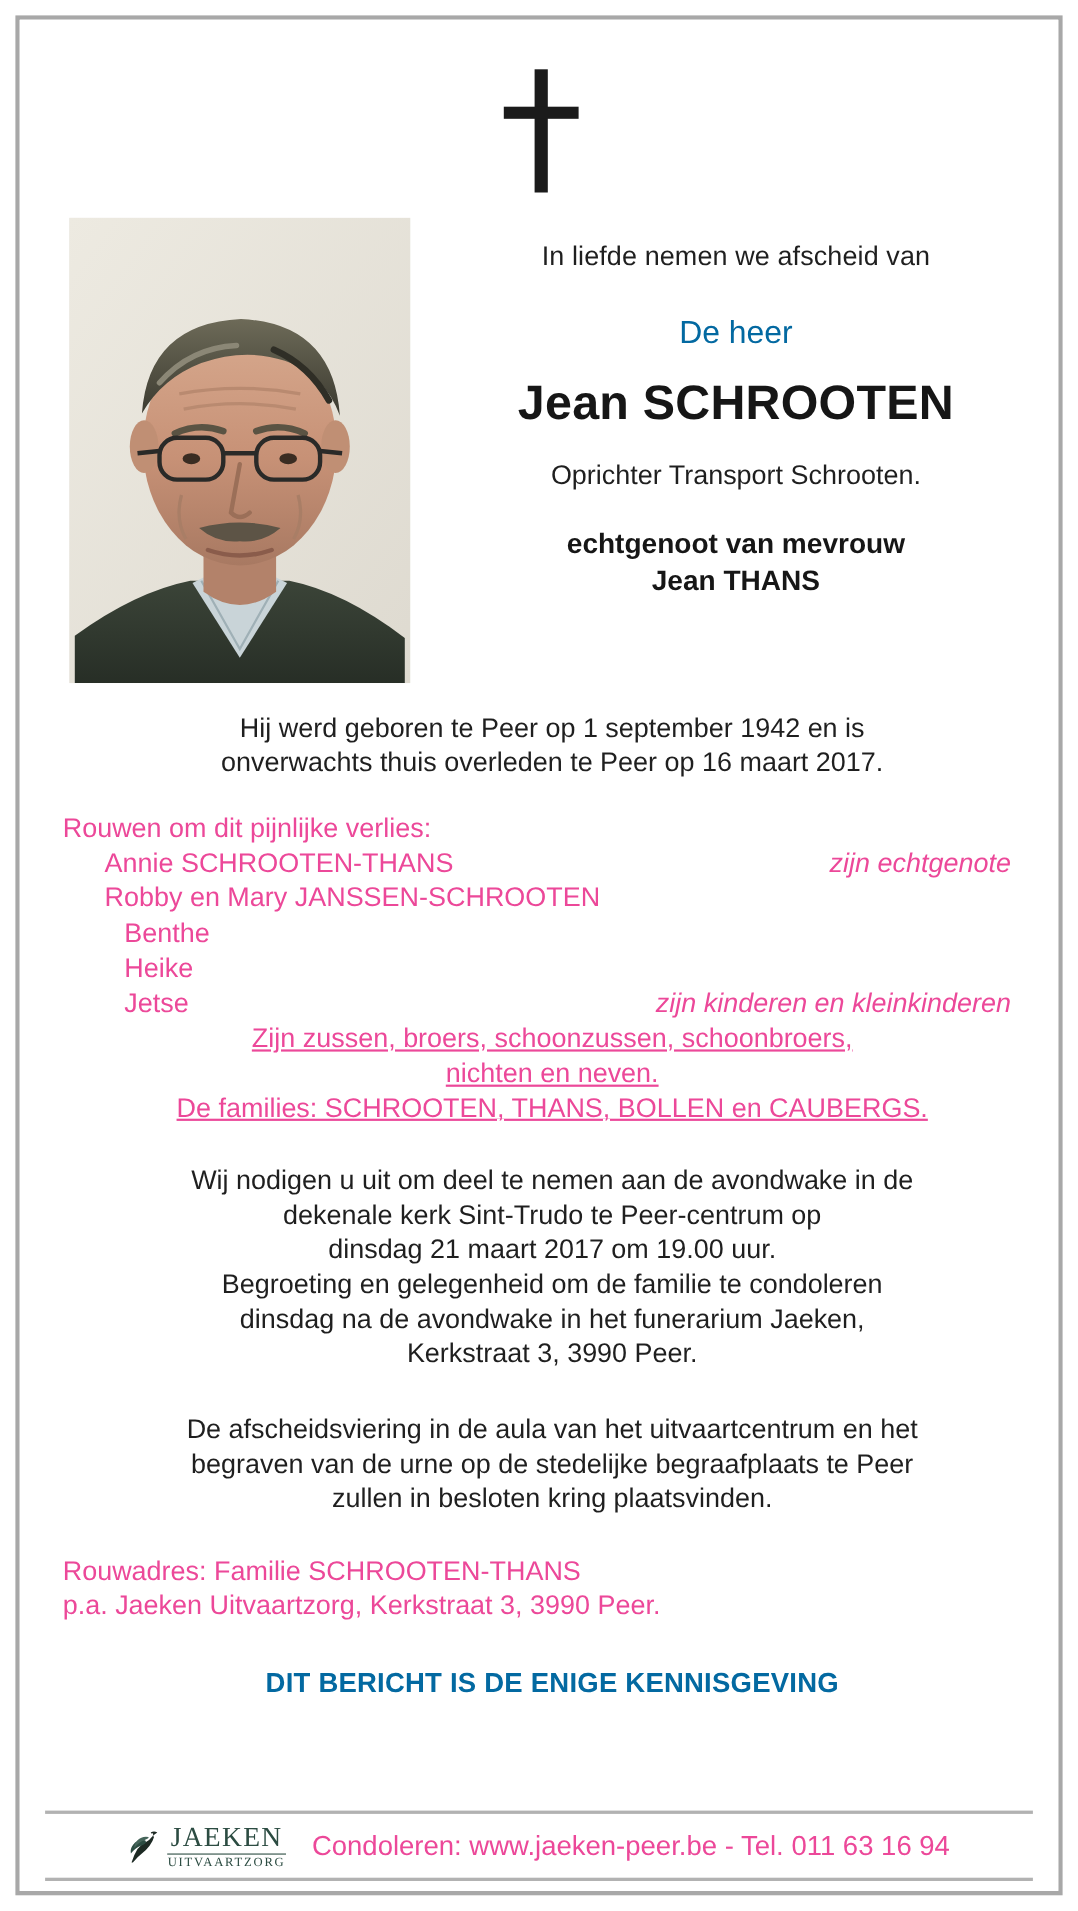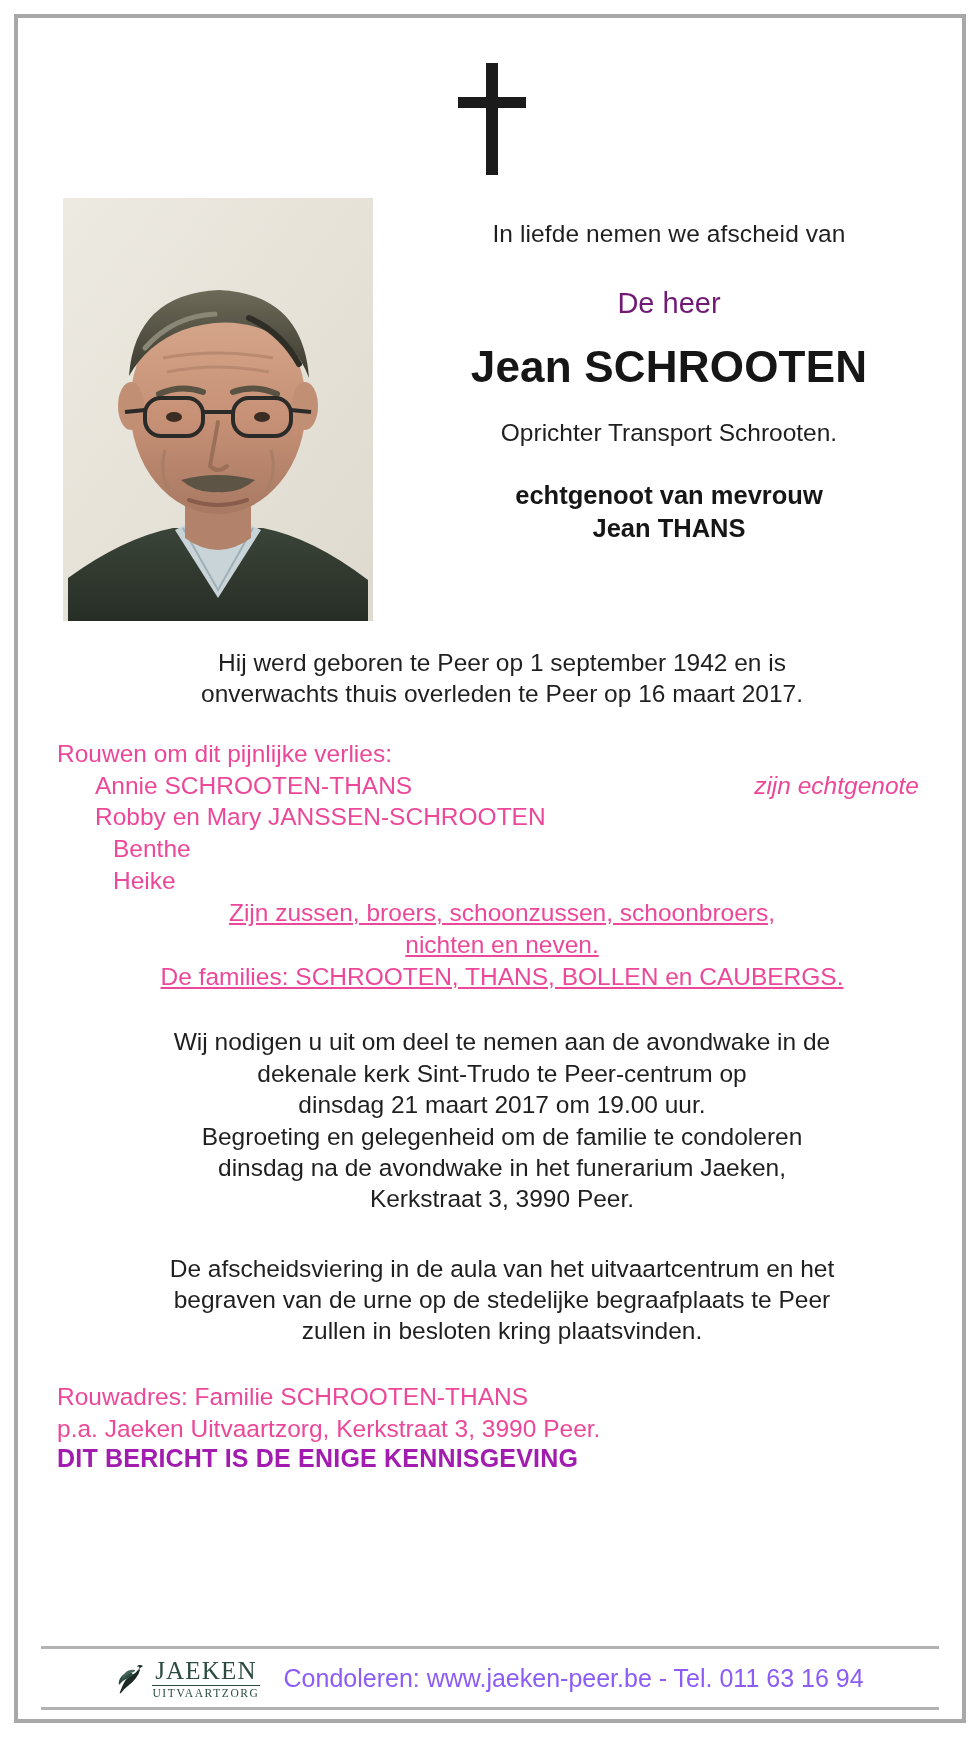--- a/index.html
+++ b/index.html
@@ -98,21 +98,21 @@
   .t-intro {
     font-size: 24.5px;
     line-height: 1.2;
     letter-spacing: .1px;
     color: #1f1f1f;
   }
   .t-deheer {
     font-size: 29px;
     line-height: 1.2;
     margin-top: 38px;
-    color: #701a75;
+    color: #0369a1;
   }
   .t-name {
     font-size: 44px;
     font-weight: bold;
     line-height: 1.1;
     margin-top: 22px;
     letter-spacing: .2px;
     color: #161616;
     white-space: nowrap;
   }
@@ -166,24 +166,26 @@
   .m-name { padding-left: 38px; white-space: nowrap; }
   .m-name.deep { padding-left: 56px; }
   .m-rel {
     font-style: italic;
     white-space: nowrap;
     padding-right: 28px;
   }
   .m-plain { text-align: center; text-decoration: underline; }
 
   .notice {
+    text-align: center;
     font-size: 25px;
     font-weight: bold;
+    margin-top: 40px;
     letter-spacing: .2px;
-    color: #a21caf;
+    color: #0369a1;
   }
 
   
   .footer {
     position: absolute;
     left: 0;
     bottom: 6px;
     width: 100%;
   }
   .footer-rule {
@@ -223,21 +225,21 @@
     color: #2c4c42;
     border-top: 1.5px solid #2c4c42;
     margin-top: 2px;
     padding-top: 2px;
     width: 100%;
     text-align: center;
   }
   .footer-text {
     font-family: "Liberation Sans", sans-serif;
     font-size: 25px;
-    color: #8b5cf6;
+    color: #ec4899;
     margin-left: 12px;
     white-space: nowrap;
   }
   .footer-rule-bottom {
     height: 3px;
     background: #b2b2b2;
     margin: 0 20px;
   }
 </style>
 </head>
@@ -350,20 +352,24 @@
             <span class="m-rel"></span>
           </div>
           <div class="p-left m-row">
             <span class="m-name deep">Benthe</span>
             <span class="m-rel"></span>
           </div>
           <div class="p-left m-row">
             <span class="m-name deep">Heike</span>
             <span class="m-rel"></span>
           </div>
+          <div class="p-left m-row">
+            <span class="m-name deep">Jetse</span>
+            <span class="m-rel">zijn kinderen en kleinkinderen</span>
+          </div>
 
           <div class="p-left m-plain">Zijn zussen, broers, schoonzussen, schoonbroers,</div>
           <div class="p-left m-plain">nichten en neven.</div>
           <div class="p-left m-plain">De families: SCHROOTEN, THANS, BOLLEN en CAUBERGS.</div>
         </div>
 
         <div class="block-invite">
           <div class="p-center">Wij nodigen u uit om deel te nemen aan de avondwake in de</div>
           <div class="p-center">dekenale kerk Sint-Trudo te Peer-centrum op</div>
           <div class="p-center">dinsdag 21 maart 2017 om 19.00 uur.</div>

